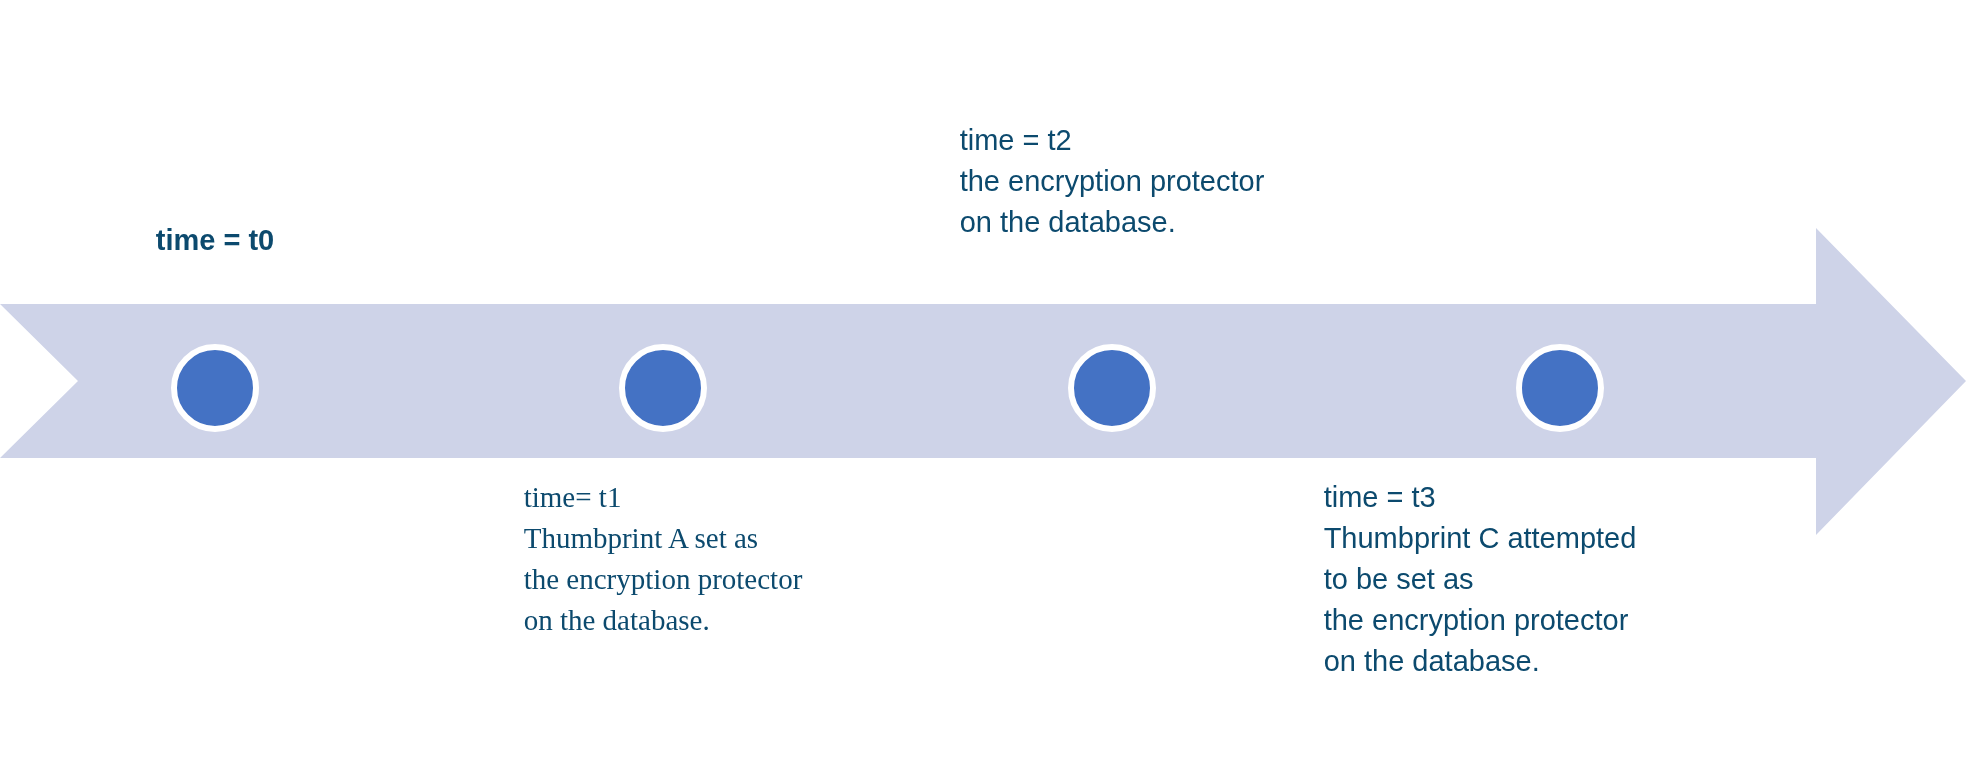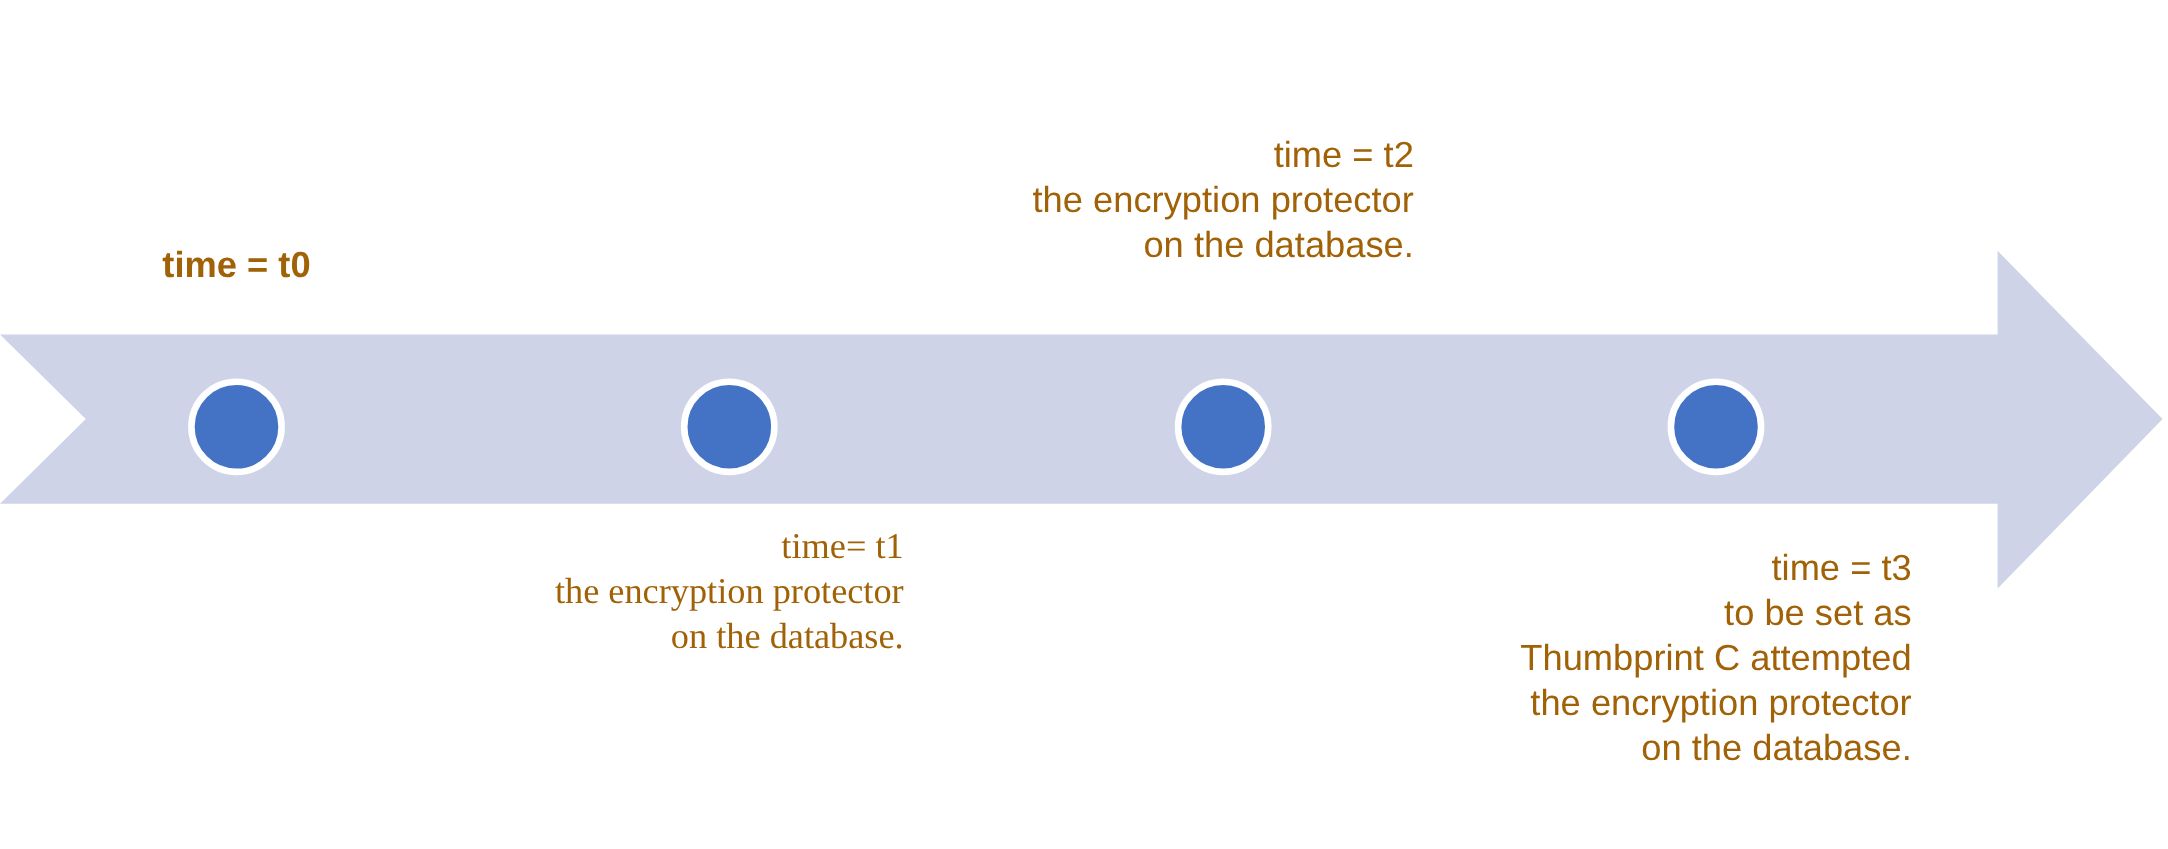--- a/index.html
+++ b/index.html
@@ -29,23 +29,23 @@
     width: 88px;
     height: 88px;
     border-radius: 50%;
     background: #4472c4;
     border: 6px solid #ffffff;
     box-sizing: border-box;
     transform: translate(-50%, -50%);
   }
   .caption {
     position: absolute;
-    text-align: right;
-    color: #a16207;
-    font-size: 33px;
+    text-align: left;
+    color: #0c4a6e;
+    font-size: 29px;
     line-height: 41px;
     white-space: nowrap;
     transform: translateX(-50%);
     font-family: "Liberation Sans", sans-serif;
   }
   .caption .cap-line {
     display: block;
   }
 </style>
 </head>
@@ -61,31 +61,32 @@
   <div class="node-marker" style="left:663px; top:388px;"></div>
   <div class="node-marker" style="left:1112px; top:388px;"></div>
   <div class="node-marker" style="left:1560px; top:388px;"></div>
 
   <div class="caption" style="left:215px; top:220px;font-weight:bold;">
     <span class="cap-line">time = t0</span>
   </div>
 
   <div class="caption" style="left:663px; top:477px;font-family:Liberation Serif, serif;">
     <span class="cap-line">time= t1</span>
+    <span class="cap-line">Thumbprint A set as</span>
     <span class="cap-line">the encryption protector</span>
     <span class="cap-line">on the database.</span>
   </div>
 
   <div class="caption" style="left:1112px; top:120px;">
     <span class="cap-line">time = t2</span>
     <span class="cap-line">the encryption protector</span>
     <span class="cap-line">on the database.</span>
   </div>
 
-  <div class="caption" style="left:1560px; top:477px;margin-top:18px;">
+  <div class="caption" style="left:1480px; top:477px;">
     <span class="cap-line">time = t3</span>
+    <span class="cap-line">Thumbprint C attempted</span>
     <span class="cap-line">to be set as</span>
-    <span class="cap-line">Thumbprint C attempted</span>
     <span class="cap-line">the encryption protector</span>
     <span class="cap-line">on the database.</span>
   </div>
 
 </div>
 
 </body></html>

